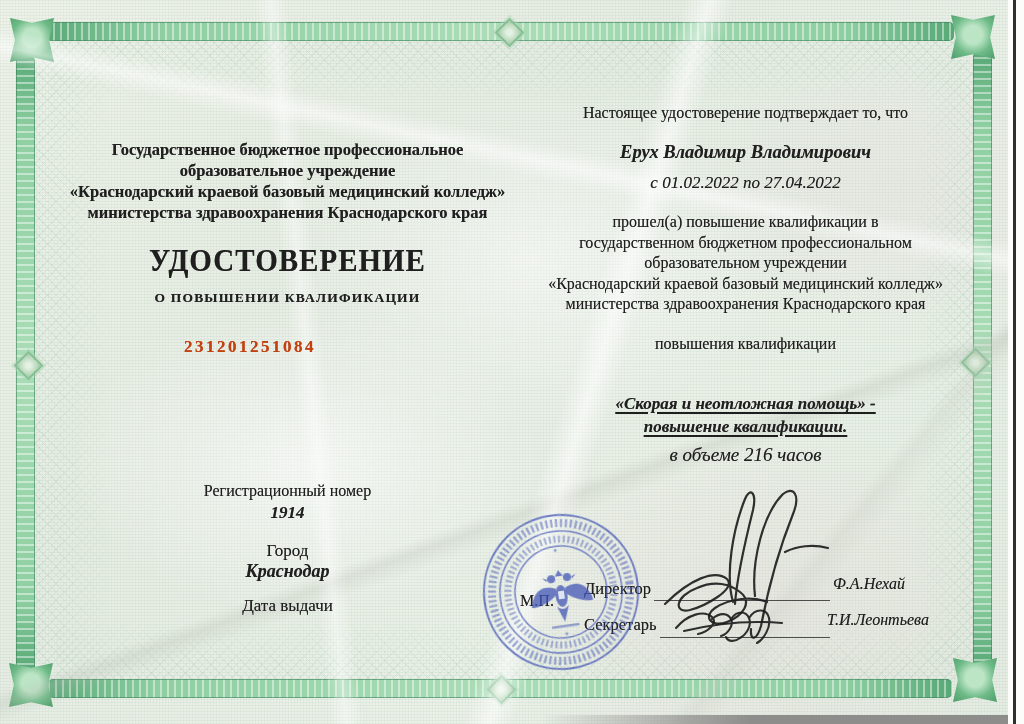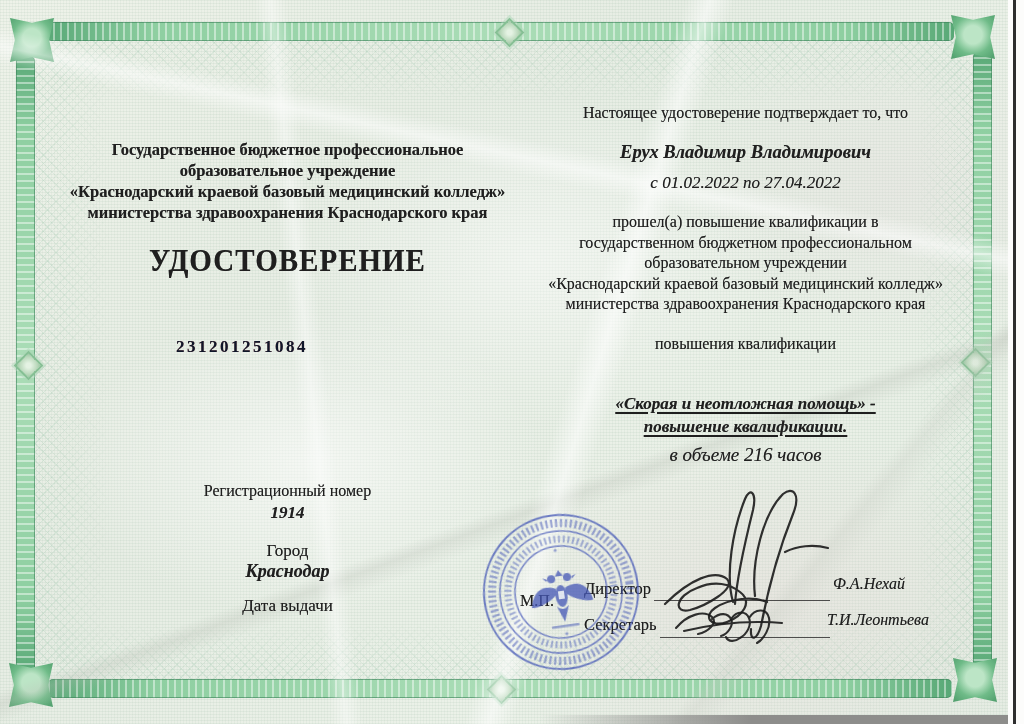--- a/index.html
+++ b/index.html
@@ -57,21 +57,21 @@
     -webkit-mask:linear-gradient(to right,#000,transparent);mask:linear-gradient(to right,#000,transparent);}
   .net-right{right:48px;top:60px;bottom:60px;width:60px;
     -webkit-mask:linear-gradient(to left,#000,transparent);mask:linear-gradient(to left,#000,transparent);}
   
   .t{position:absolute;text-align:center;text-shadow:0 0 .5px rgba(35,35,35,.55);}
   .colL{left:60px;width:455px;} .colR{left:518px;width:455px;}
   .country{top:100px;font-size:17px;font-weight:bold;letter-spacing:1px;}
   .institution{top:139px;font-size:16.5px;font-weight:bold;line-height:21px;}
   .doc-title{top:244px;font-size:29px;font-weight:bold;letter-spacing:1px;transform:scaleY(1.08);}
   .doc-subtitle{top:290px;font-size:13.5px;font-weight:bold;letter-spacing:1.2px;}
-  .serial{left:176px;top:337px;font-size:17px;font-weight:bold;letter-spacing:2.5px;color:#0f172a;
+  .serial{left:184px;top:337px;font-size:17px;font-weight:bold;letter-spacing:2.5px;color:#c2410c;
           text-shadow:0 0 .5px rgba(178,52,48,.6);}
   .reg-label{top:482px;font-size:16px;} .reg-value{top:503px;font-size:17px;font-style:italic;font-weight:bold;}
   .city-label{top:541px;font-size:17px;} .city-value{top:561px;font-size:18px;font-style:italic;font-weight:bold;}
   .date-label{top:596px;font-size:17px;} .date-value{top:617px;font-size:17px;font-style:italic;}
   .intro{top:104px;font-size:16px;}
   .holder{top:142px;font-size:18.5px;font-weight:bold;font-style:italic;}
   .period{top:173px;font-size:17px;font-style:italic;}
   .body-par{top:212px;font-size:16px;line-height:20.5px;}
   .prog-intro{top:334px;font-size:16px;line-height:20.5px;}
   .prog-name{top:392px;font-size:17px;font-weight:bold;font-style:italic;line-height:23px;}
@@ -122,20 +122,21 @@
 
   <div class="creases"></div>
 
   <div class="t colL institution">
     <div>Государственное бюджетное профессиональное</div>
     <div>образовательное учреждение</div>
     <div>«Краснодарский краевой базовый медицинский колледж»</div>
     <div>министерства здравоохранения Краснодарского края</div>
   </div>
   <div class="t colL doc-title">УДОСТОВЕРЕНИЕ</div>
+  <div class="t colL doc-subtitle">О ПОВЫШЕНИИ КВАЛИФИКАЦИИ</div>
   <div class="t serial">231201251084</div>
   <div class="t colL reg-label">Регистрационный номер</div>
   <div class="t colL reg-value">1914</div>
   <div class="t colL city-label">Город</div>
   <div class="t colL city-value">Краснодар</div>
   <div class="t colL date-label">Дата выдачи</div>
 
   <div class="t colR intro">Настоящее удостоверение подтверждает то, что</div>
   <div class="t colR holder">Ерух Владимир Владимирович</div>
   <div class="t colR period">с 01.02.2022  по 27.04.2022</div>

